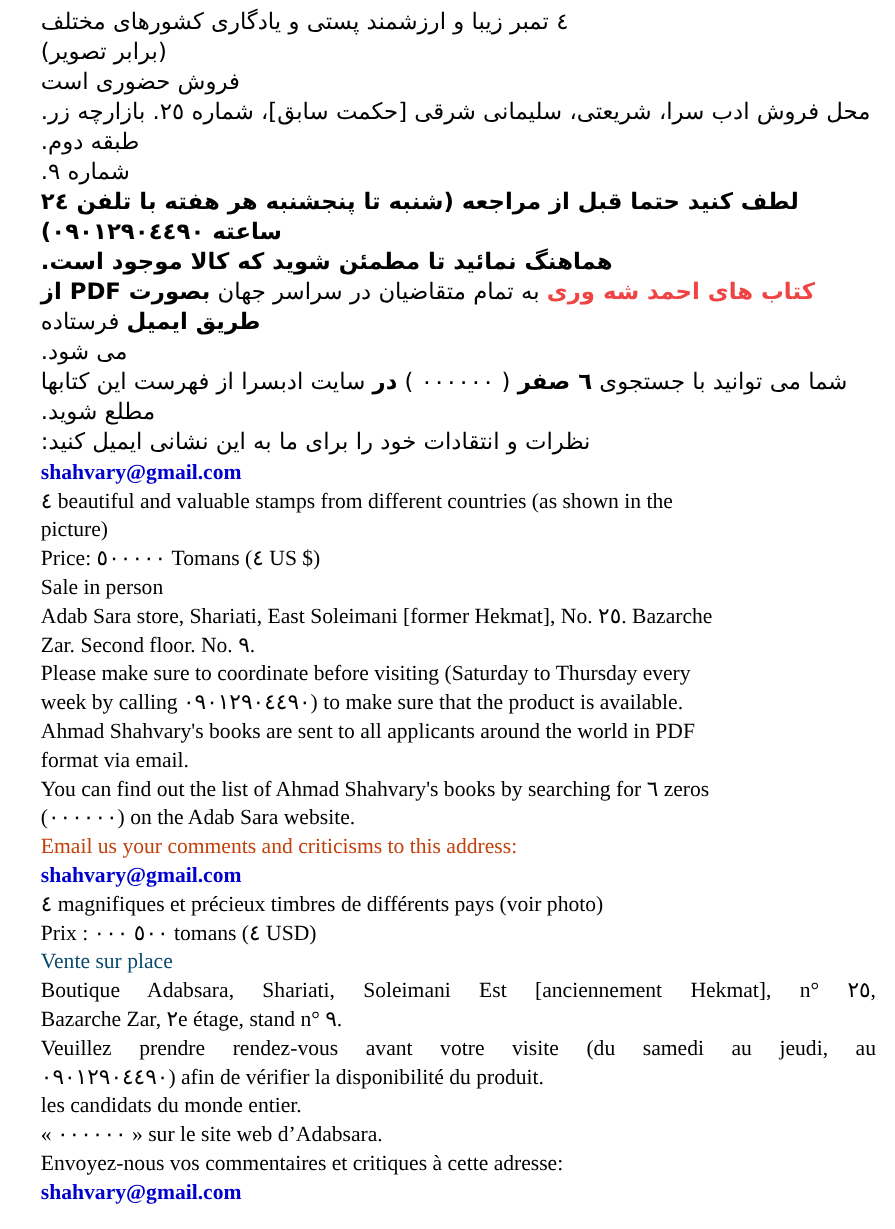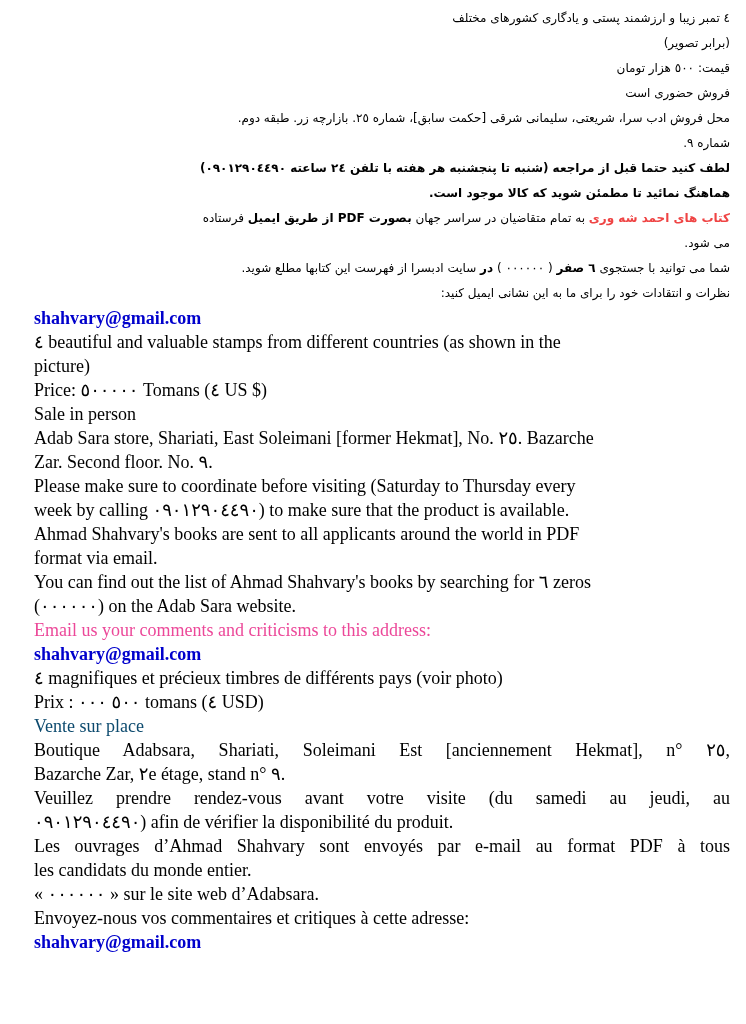--- a/index.html
+++ b/index.html
@@ -16,23 +16,22 @@
   .doc-line {
     font-family: "Liberation Serif", "DejaVu Serif", serif;
     font-size: 18px;
     line-height: 24px;
     color: #000000;
     text-align: left;
     direction: ltr;
   }
   .doc-line.fa {
     direction: rtl;
-    text-align: right;
     font-family: "DejaVu Sans", sans-serif;
-    font-size: 12px;
+    font-size: 19px;
     line-height: 25px;
   }
   .doc-line.justify {
     text-align: justify;
     text-align-last: justify;
   }
   .run { white-space: pre-wrap; }
   .run.b { font-weight: bold; }
   .run.email {
     font-weight: bold;
@@ -40,21 +39,20 @@
     font-size: 18px;
   }
 </style>
 </head>
 <body style="background: rgb(255, 255, 255);">
 
 <div class="page">
   <div id="doc">
       <div class="doc-line fa" dir="rtl"><span class="run" style="color: rgb(0, 0, 0);">٤ تمبر زیبا و ارزشمند پستی و یادگاری کشورهای مختلف</span></div>
       <div class="doc-line fa" dir="rtl"><span class="run" style="color: rgb(0, 0, 0);">(برابر تصویر)</span></div>
-      <div class="doc-line fa" dir="rtl"><span class="run" style="color: rgb(0, 0, 0);">قیمت: ٥٠٠ هزار تومان</span></div>
       <div class="doc-line fa" dir="rtl"><span class="run" style="color: rgb(0, 0, 0);">فروش حضوری است</span></div>
       <div class="doc-line fa" dir="rtl"><span class="run" style="color: rgb(0, 0, 0);">محل فروش ادب سرا، شریعتی، سلیمانی شرقی [حکمت سابق]، شماره ٢٥. بازارچه زر. طبقه دوم.</span></div>
       <div class="doc-line fa" dir="rtl"><span class="run" style="color: rgb(0, 0, 0);">شماره ٩.</span></div>
       <div class="doc-line fa" dir="rtl"><span class="run b" style="color: rgb(0, 0, 0);">لطف کنید حتما قبل از مراجعه (شنبه تا پنجشنبه هر هفته با تلفن ٢٤ ساعته ٠٩٠١٢٩٠٤٤٩٠)</span></div>
       <div class="doc-line fa" dir="rtl"><span class="run b" style="color: rgb(0, 0, 0);">هماهنگ نمائید تا مطمئن شوید که کالا موجود است.</span></div>
       <div class="doc-line fa" dir="rtl"><span class="run b" style="color: #ef4444;">کتاب های احمد شه وری</span><span class="run" style="color: rgb(0, 0, 0);"> به تمام متقاضیان در سراسر جهان </span><span class="run b" style="color: rgb(0, 0, 0);">بصورت PDF از طریق ایمیل</span><span class="run" style="color: rgb(0, 0, 0);"> فرستاده</span></div>
       <div class="doc-line fa" dir="rtl"><span class="run" style="color: rgb(0, 0, 0);">می شود.</span></div>
       <div class="doc-line fa" dir="rtl"><span class="run" style="color: rgb(0, 0, 0);">شما می توانید با جستجوی </span><span class="run b" style="color: rgb(0, 0, 0);">٦ صفر</span><span class="run" style="color: rgb(0, 0, 0);"> ( ٠٠٠٠٠٠ ) </span><span class="run b" style="color: rgb(0, 0, 0);">در</span><span class="run" style="color: rgb(0, 0, 0);"> سایت ادبسرا از فهرست این کتابها مطلع شوید.</span></div>
       <div class="doc-line fa" dir="rtl"><span class="run" style="color: rgb(0, 0, 0);">نظرات و انتقادات خود را برای ما به این نشانی ایمیل کنید:</span></div>
       <div class="doc-line" dir="ltr"><span class="run email" style="color: rgb(0, 0, 204);">shahvary@gmail.com</span></div>
@@ -63,28 +61,27 @@
       <div class="doc-line" dir="ltr"><span class="run" style="color: rgb(0, 0, 0);">Price: ٥٠٠٠٠٠ Tomans (٤ US $)</span></div>
       <div class="doc-line" dir="ltr"><span class="run" style="color: rgb(0, 0, 0);">Sale in person</span></div>
       <div class="doc-line" dir="ltr"><span class="run" style="color: rgb(0, 0, 0);">Adab Sara store, Shariati, East Soleimani [former Hekmat], No. ٢٥. Bazarche</span></div>
       <div class="doc-line" dir="ltr"><span class="run" style="color: rgb(0, 0, 0);">Zar. Second floor. No. ٩.</span></div>
       <div class="doc-line" dir="ltr"><span class="run" style="color: rgb(0, 0, 0);">Please make sure to coordinate before visiting (Saturday to Thursday every</span></div>
       <div class="doc-line" dir="ltr"><span class="run" style="color: rgb(0, 0, 0);">week by calling ٠٩٠١٢٩٠٤٤٩٠) to make sure that the product is available.</span></div>
       <div class="doc-line" dir="ltr"><span class="run" style="color: rgb(0, 0, 0);">Ahmad Shahvary's books are sent to all applicants around the world in PDF</span></div>
       <div class="doc-line" dir="ltr"><span class="run" style="color: rgb(0, 0, 0);">format via email.</span></div>
       <div class="doc-line" dir="ltr"><span class="run" style="color: rgb(0, 0, 0);">You can find out the list of Ahmad Shahvary's books by searching for ٦ zeros</span></div>
       <div class="doc-line" dir="ltr"><span class="run" style="color: rgb(0, 0, 0);">(٠٠٠٠٠٠) on the Adab Sara website.</span></div>
-      <div class="doc-line" dir="ltr"><span class="run" style="color: #ec4899; margin-top: 27px;">Email us your comments and criticisms to this address:</span></div>
+      <div class="doc-line" dir="ltr"><span class="run" style="color: #c2410c; margin-top: 27px;">Email us your comments and criticisms to this address:</span></div>
       <div class="doc-line" dir="ltr"><span class="run email" style="color: rgb(0, 0, 204);">shahvary@gmail.com</span></div>
       <div class="doc-line" dir="ltr"><span class="run" style="color: rgb(0, 0, 0);">٤ magnifiques et précieux timbres de différents pays (voir photo)</span></div>
       <div class="doc-line" dir="ltr"><span class="run" style="color: rgb(0, 0, 0);">Prix : ٥٠٠ ٠٠٠ tomans (٤ USD)</span></div>
       <div class="doc-line" dir="ltr"><span class="run" style="color: #0c4a6e;">Vente sur place</span></div>
       <div class="doc-line justify" dir="ltr"><span class="run" style="color: rgb(0, 0, 0);">Boutique Adabsara, Shariati, Soleimani Est [anciennement Hekmat], n° ٢٥,</span></div>
       <div class="doc-line" dir="ltr"><span class="run" style="color: rgb(0, 0, 0); margin-top: 28px;">Bazarche Zar, ٢e étage, stand n° ٩.</span></div>
       <div class="doc-line justify" dir="ltr"><span class="run" style="color: rgb(0, 0, 0);">Veuillez prendre rendez-vous avant votre visite (du samedi au jeudi, au</span></div>
       <div class="doc-line" dir="ltr"><span class="run" style="color: rgb(0, 0, 0);">٠٩٠١٢٩٠٤٤٩٠) afin de vérifier la disponibilité du produit.</span></div>
-      <div class="doc-line justify" dir="ltr"><span class="run" style="color: rgb(0, 0, 0);">Les ouvrages d’Ahmad Shahvary sont envoyés par e-mail au format PDF à tous</span></div>
       <div class="doc-line" dir="ltr"><span class="run" style="color: rgb(0, 0, 0);">les candidats du monde entier.</span></div>
       <div class="doc-line" dir="ltr"><span class="run" style="color: rgb(0, 0, 0);">« ٠٠٠٠٠٠ » sur le site web d’Adabsara.</span></div>
       <div class="doc-line" dir="ltr"><span class="run" style="color: rgb(0, 0, 0);">Envoyez-nous vos commentaires et critiques à cette adresse:</span></div>
       <div class="doc-line" dir="ltr"><span class="run email" style="color: rgb(0, 0, 204);">shahvary@gmail.com</span></div>
     </div>
 </div>
 
 </body></html>

